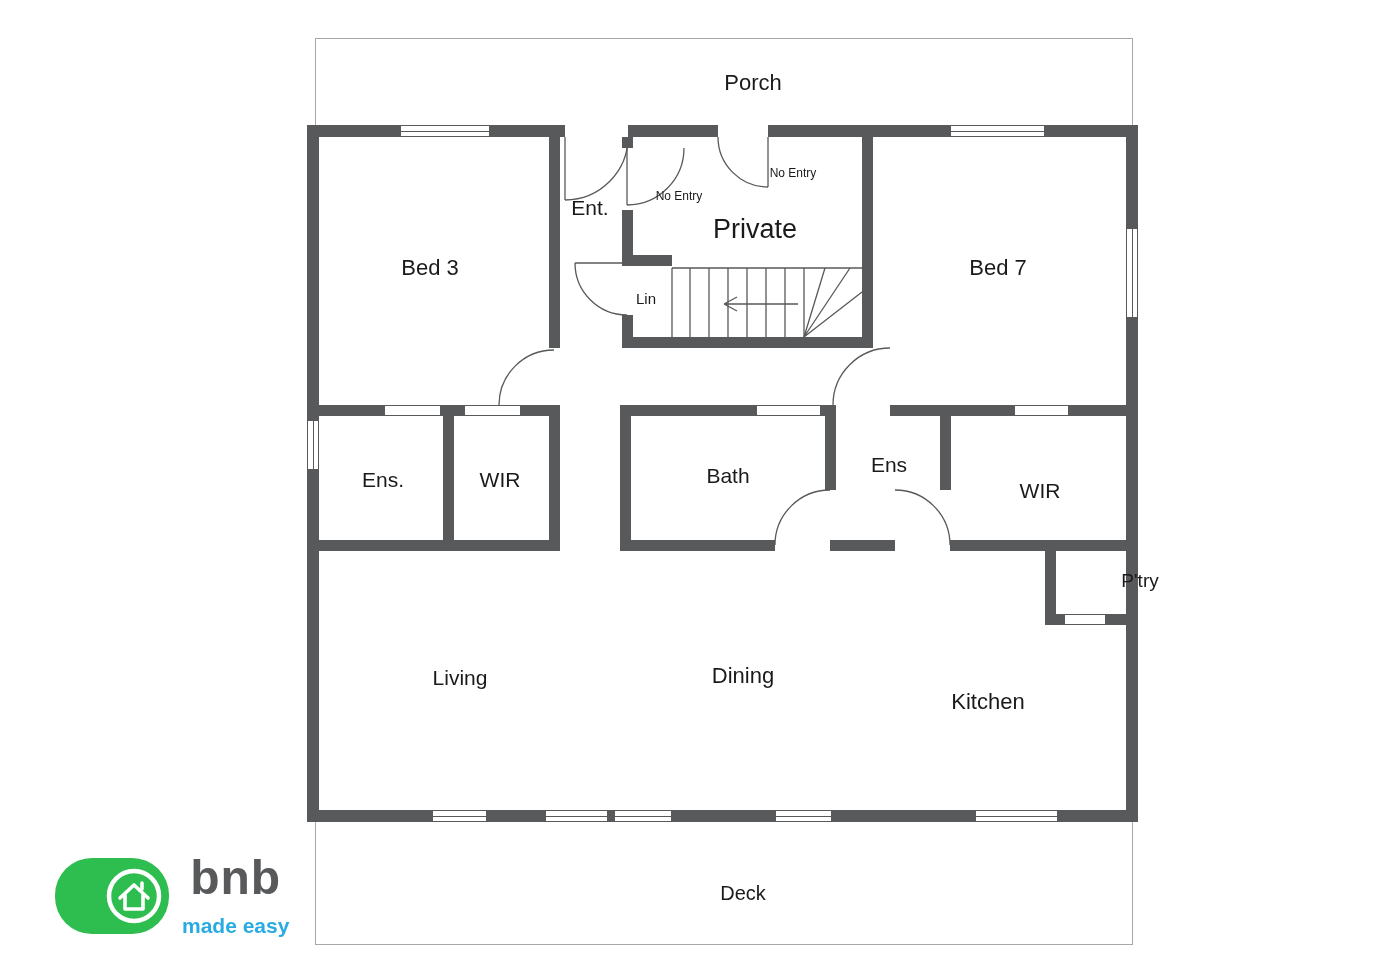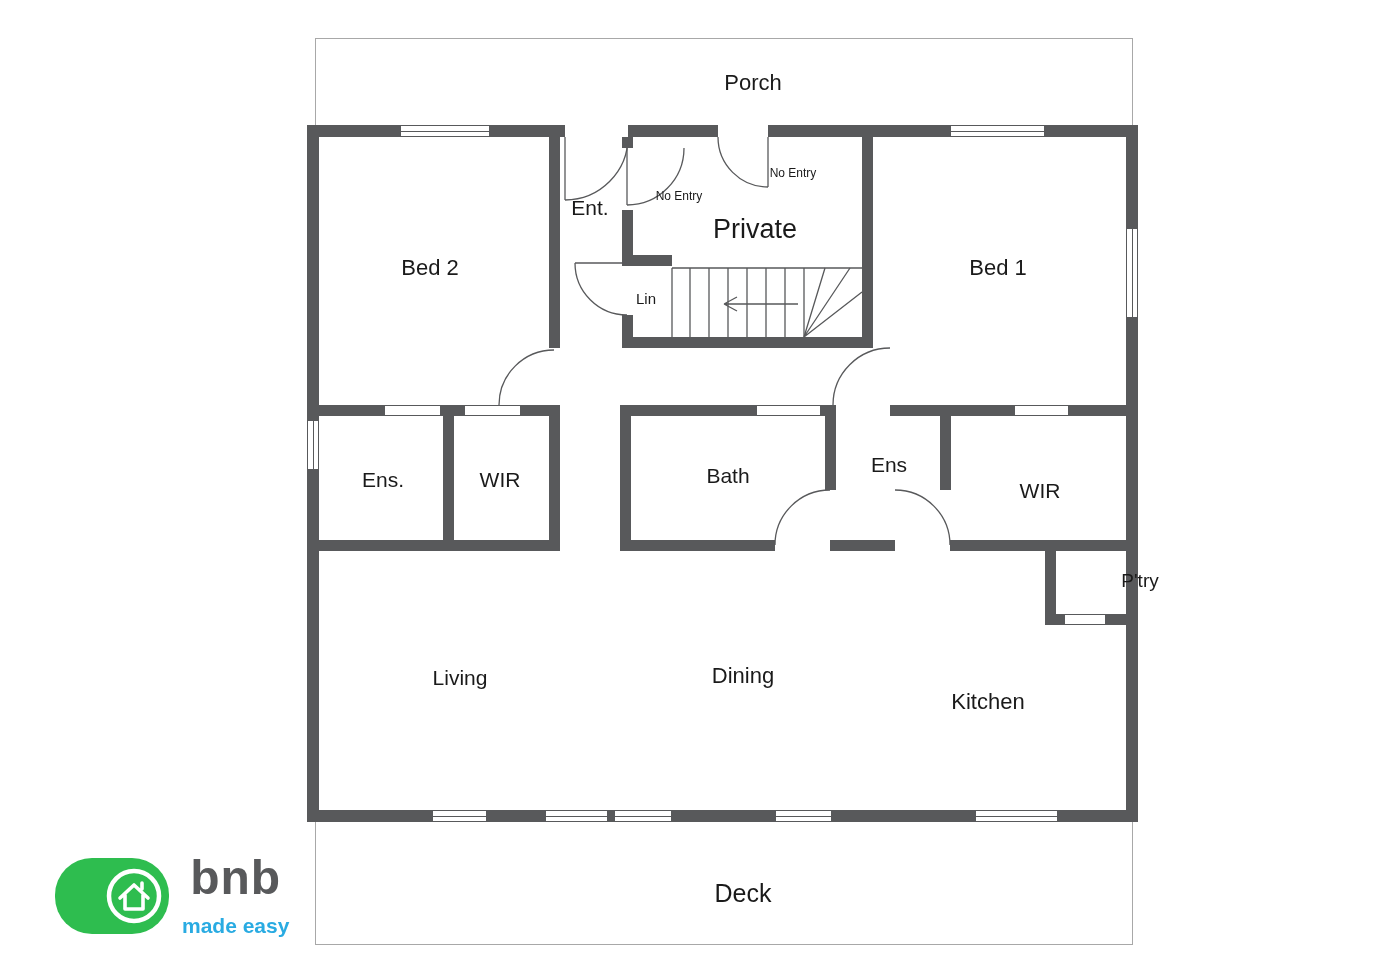--- a/index.html
+++ b/index.html
@@ -131,37 +131,37 @@
     <path d="M830 490 A55 55 0 0 0 775 545"></path>
     <path d="M895 490 A55 55 0 0 1 950 545"></path>
     <path d="M672 268 H862 M672 268 V337"></path>
     <path d="M690 268 V337 M709 268 V337 M728 268 V337 M747 268 V337 M766 268 V337 M785 268 V337 M804 268 V337"></path>
     <path d="M804 337 L825 268 M804 337 L850 268 M804 337 L862 292"></path>
     <path d="M798 304 H724 M724 304 L737 297 M724 304 L737 311"></path>
   </svg>
 
   <div>
     <span class="label" style="left:753px;top:83px;font-size:22px">Porch</span>
-    <span class="label" style="left:430px;top:268px;font-size:22px">Bed 2</span>
+    <span class="label" style="left:430px;top:268px;font-size:22px">Bed 3</span>
     <span class="label" style="left:590px;top:208px;font-size:21px">Ent.</span>
     <span class="label" style="left:679px;top:196px;font-size:12px">No Entry</span>
     <span class="label" style="left:793px;top:173px;font-size:12px">No Entry</span>
     <span class="label" style="left:755px;top:229px;font-size:27px">Private</span>
     <span class="label" style="left:646px;top:298px;font-size:15px">Lin</span>
-    <span class="label" style="left:998px;top:268px;font-size:22px">Bed 1</span>
+    <span class="label" style="left:998px;top:268px;font-size:22px">Bed 7</span>
     <span class="label" style="left:383px;top:480px">Ens.</span>
     <span class="label" style="left:500px;top:480px">WIR</span>
     <span class="label" style="left:728px;top:476px">Bath</span>
     <span class="label" style="left:889px;top:465px">Ens</span>
     <span class="label" style="left:1040px;top:491px">WIR</span>
     <span class="label" style="left:1140px;top:581px;font-size:19px">P'try</span>
     <span class="label" style="left:460px;top:678px;font-size:21px">Living</span>
     <span class="label" style="left:743px;top:676px;font-size:22px">Dining</span>
     <span class="label" style="left:988px;top:702px;font-size:22px">Kitchen</span>
-    <span class="label" style="left:743px;top:893px;font-size:25px">Deck</span>
+    <span class="label" style="left:743px;top:893px;font-size:20px">Deck</span>
   </div>
 
   <div class="logo">
     <svg width="118" height="80" viewBox="0 0 118 80">
       <rect x="0" y="2" width="114" height="76" rx="37" fill="var(--green)"></rect>
       <circle cx="79" cy="40" r="25" fill="none" stroke="#ffffff" stroke-width="4.5"></circle>
       <path d="M65 42 L79 29 L93 42 M70 39 V53 H88 V39 M87 33 V27" fill="none" stroke="#ffffff" stroke-width="3.6" stroke-linecap="round" stroke-linejoin="round"></path>
     </svg>
     <div class="logo-text">
       <span class="brand">bnb</span>

